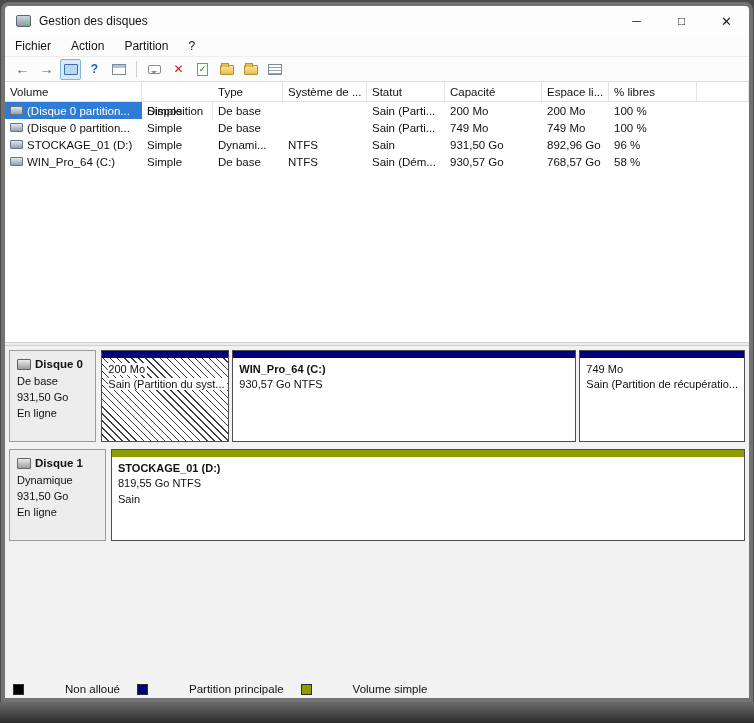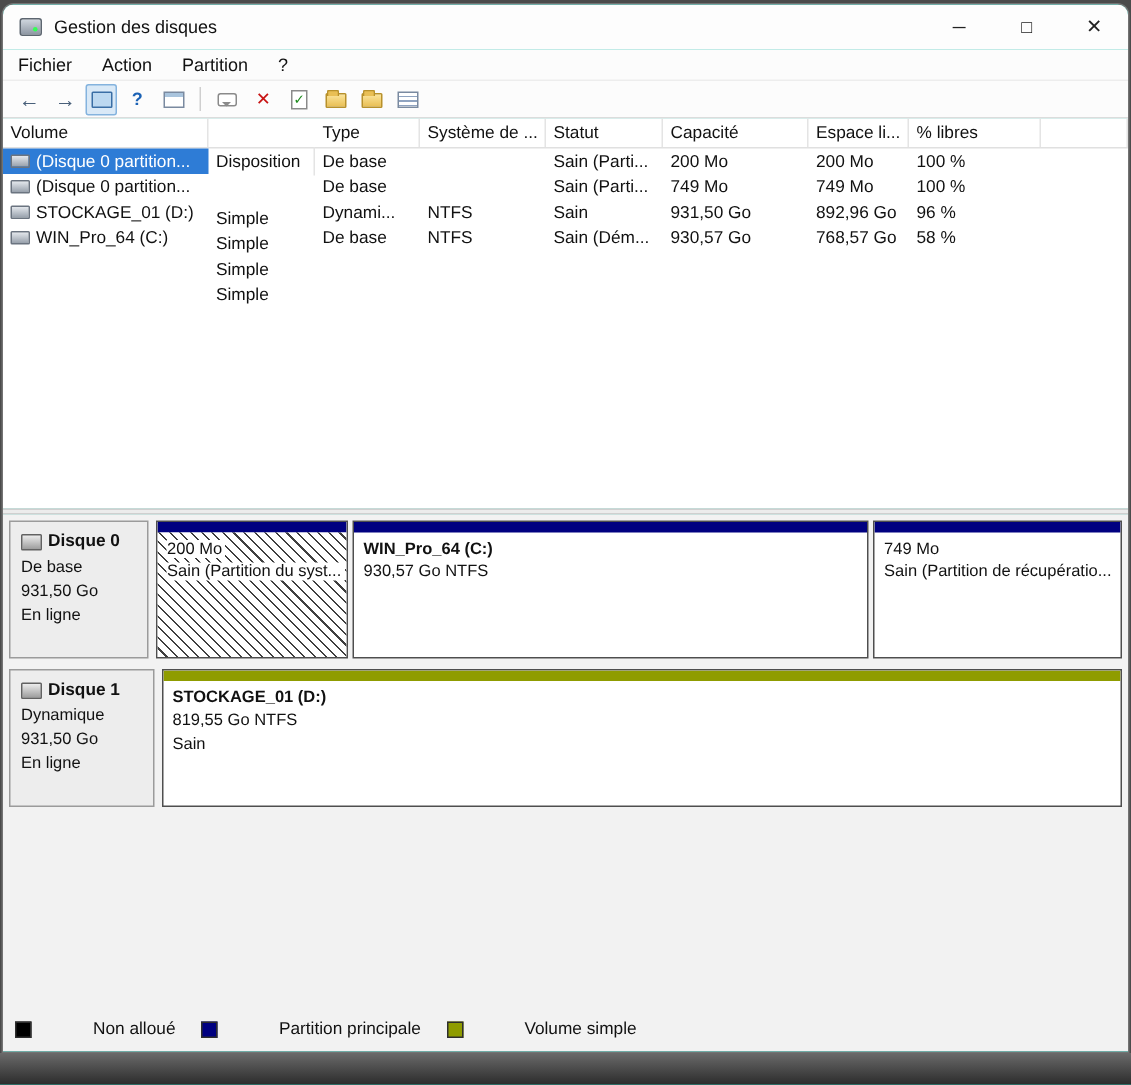--- a/index.html
+++ b/index.html
@@ -9,21 +9,21 @@
     background:#4b4b4b;
     font-family:"Liberation Sans","DejaVu Sans",sans-serif;
     color:#111;
   }
   .desktop-strip{
     position:absolute; left:0; top:702px; width:754px; height:21px;
     background:linear-gradient(#6a6a6a,#2c2c2c);
   }
   .window{
     position:absolute; left:1px; top:2px; width:752px; height:700px;
-    background:#14b8a6; border:1px solid #737373;
+    background:#84cc16; border:4px solid #737373;
     border-radius:8px 8px 0 0; overflow:hidden;
   }
   
   .titlebar{ height:30px; background:#fdfdfd; display:flex; align-items:center; }
   .app-icon{ width:15px; height:12px; margin-left:11px;
     background:linear-gradient(#cfd6de,#8e97a3); border:1px solid #5d6670; border-radius:2px; position:relative;}
   .app-icon::after{ content:""; position:absolute; right:2px; bottom:2px; width:3px; height:3px;
     background:#3f5; border-radius:50%;}
   .title-text{ font-size:12px; margin-left:8px; }
   .controls{ margin-left:auto; display:flex; height:100%; }
@@ -59,21 +59,21 @@
     background:#e9bf55; border:1px solid #b8912b; border-bottom:none; border-radius:1px 1px 0 0;}
   .list-ic{ width:14px; height:11px; border:1px solid #7a8aa0;
     background:linear-gradient(#fff 0 2px,#8fa3c0 2px 3px,#fff 3px 5px,#8fa3c0 5px 6px,#fff 6px 8px,#8fa3c0 8px 9px,#fff 9px);}
   
   .table-section{ height:260px; background:#fff; font-size:11.5px; }
   .thead{ display:flex; height:20px; align-items:center; border-bottom:1px solid #e0e0e0; }
   .th{ height:100%; display:flex; align-items:center; padding:0 5px;
     border-right:1px solid #e4e4e4; white-space:nowrap; overflow:hidden;}
   .c0{width:137px;} .c1{width:71px;margin-top:38px;} .c2{width:70px;} .c3{width:84px;}
   .c4{width:78px;} .c5{width:97px;} .c6{width:67px;} .c7{width:88px;} .cf{flex:1;}
-  .trow{ display:flex; height:17px; align-items:flex-start; }
+  .trow{ display:flex; height:17px; align-items:flex-end; }
   .cell{ height:100%; display:flex; align-items:center; padding:0 5px;
     white-space:nowrap; overflow:hidden;}
   .drive-ic{ width:13px; height:9px; flex:0 0 auto; margin-right:4px;
     background:linear-gradient(#e3e7ec,#98a1ac); border:1px solid #6b7480; border-radius:1px;}
   .trow.selected .cell.c0{ color:#fff; }
   
   .splitter{ height:4px; background:#ececec; border-top:1px solid #cfcfcf; border-bottom:1px solid #cfcfcf;}
   
   .graph{ position:relative; height:358px; background:#f2f2f2; padding:4px 4px 0 4px; }
   .disk-row{ display:flex; height:92px; margin-bottom:7px; }

